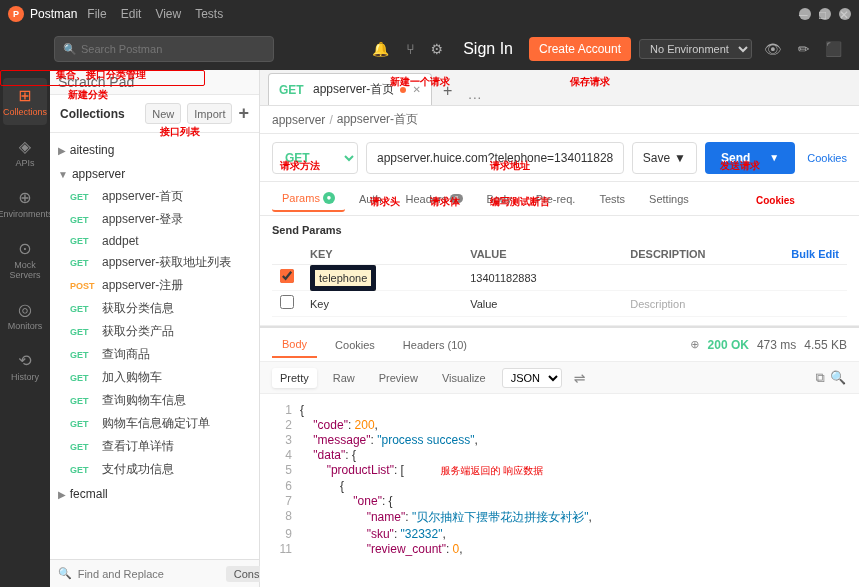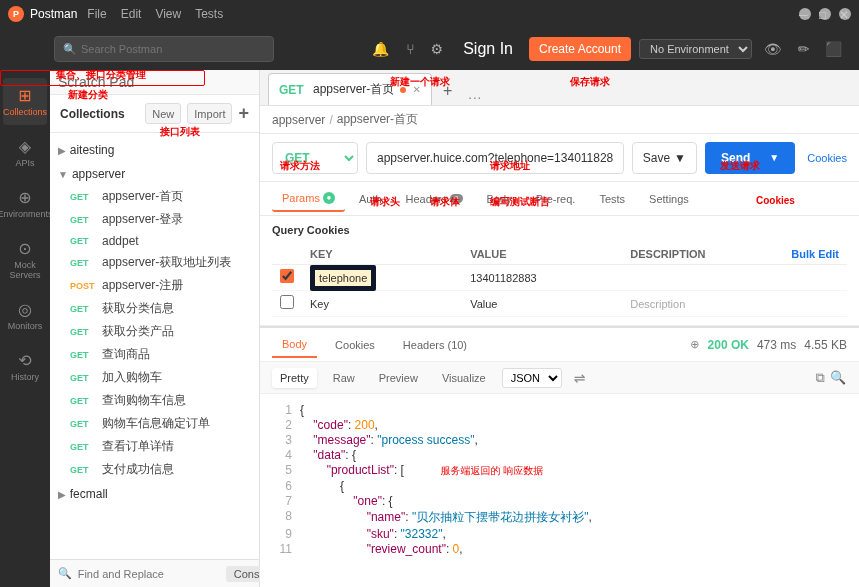--- a/index.html
+++ b/index.html
@@ -349,21 +349,21 @@
         </div>
         <div class="req-tab">Auth</div>
         <div class="req-tab">Headers <span class="badge-num">6</span></div>
         <div class="req-tab">Body</div>
         <div class="req-tab">Pre-req.</div>
         <div class="req-tab">Tests</div>
         <div class="req-tab">Settings</div>
       </div>
 
       <div class="params-section">
-        <div class="params-title">Query Cookies</div>
+        <div class="params-title">Send Params</div>
         <table class="params-table">
           <thead>
             <tr>
               <th style="width:20px;"></th>
               <th>KEY</th>
               <th>VALUE</th>
               <th>DESCRIPTION</th>
               <th style="text-align:right;">
                 <span class="bulk-edit">Bulk Edit</span>
               </th>

